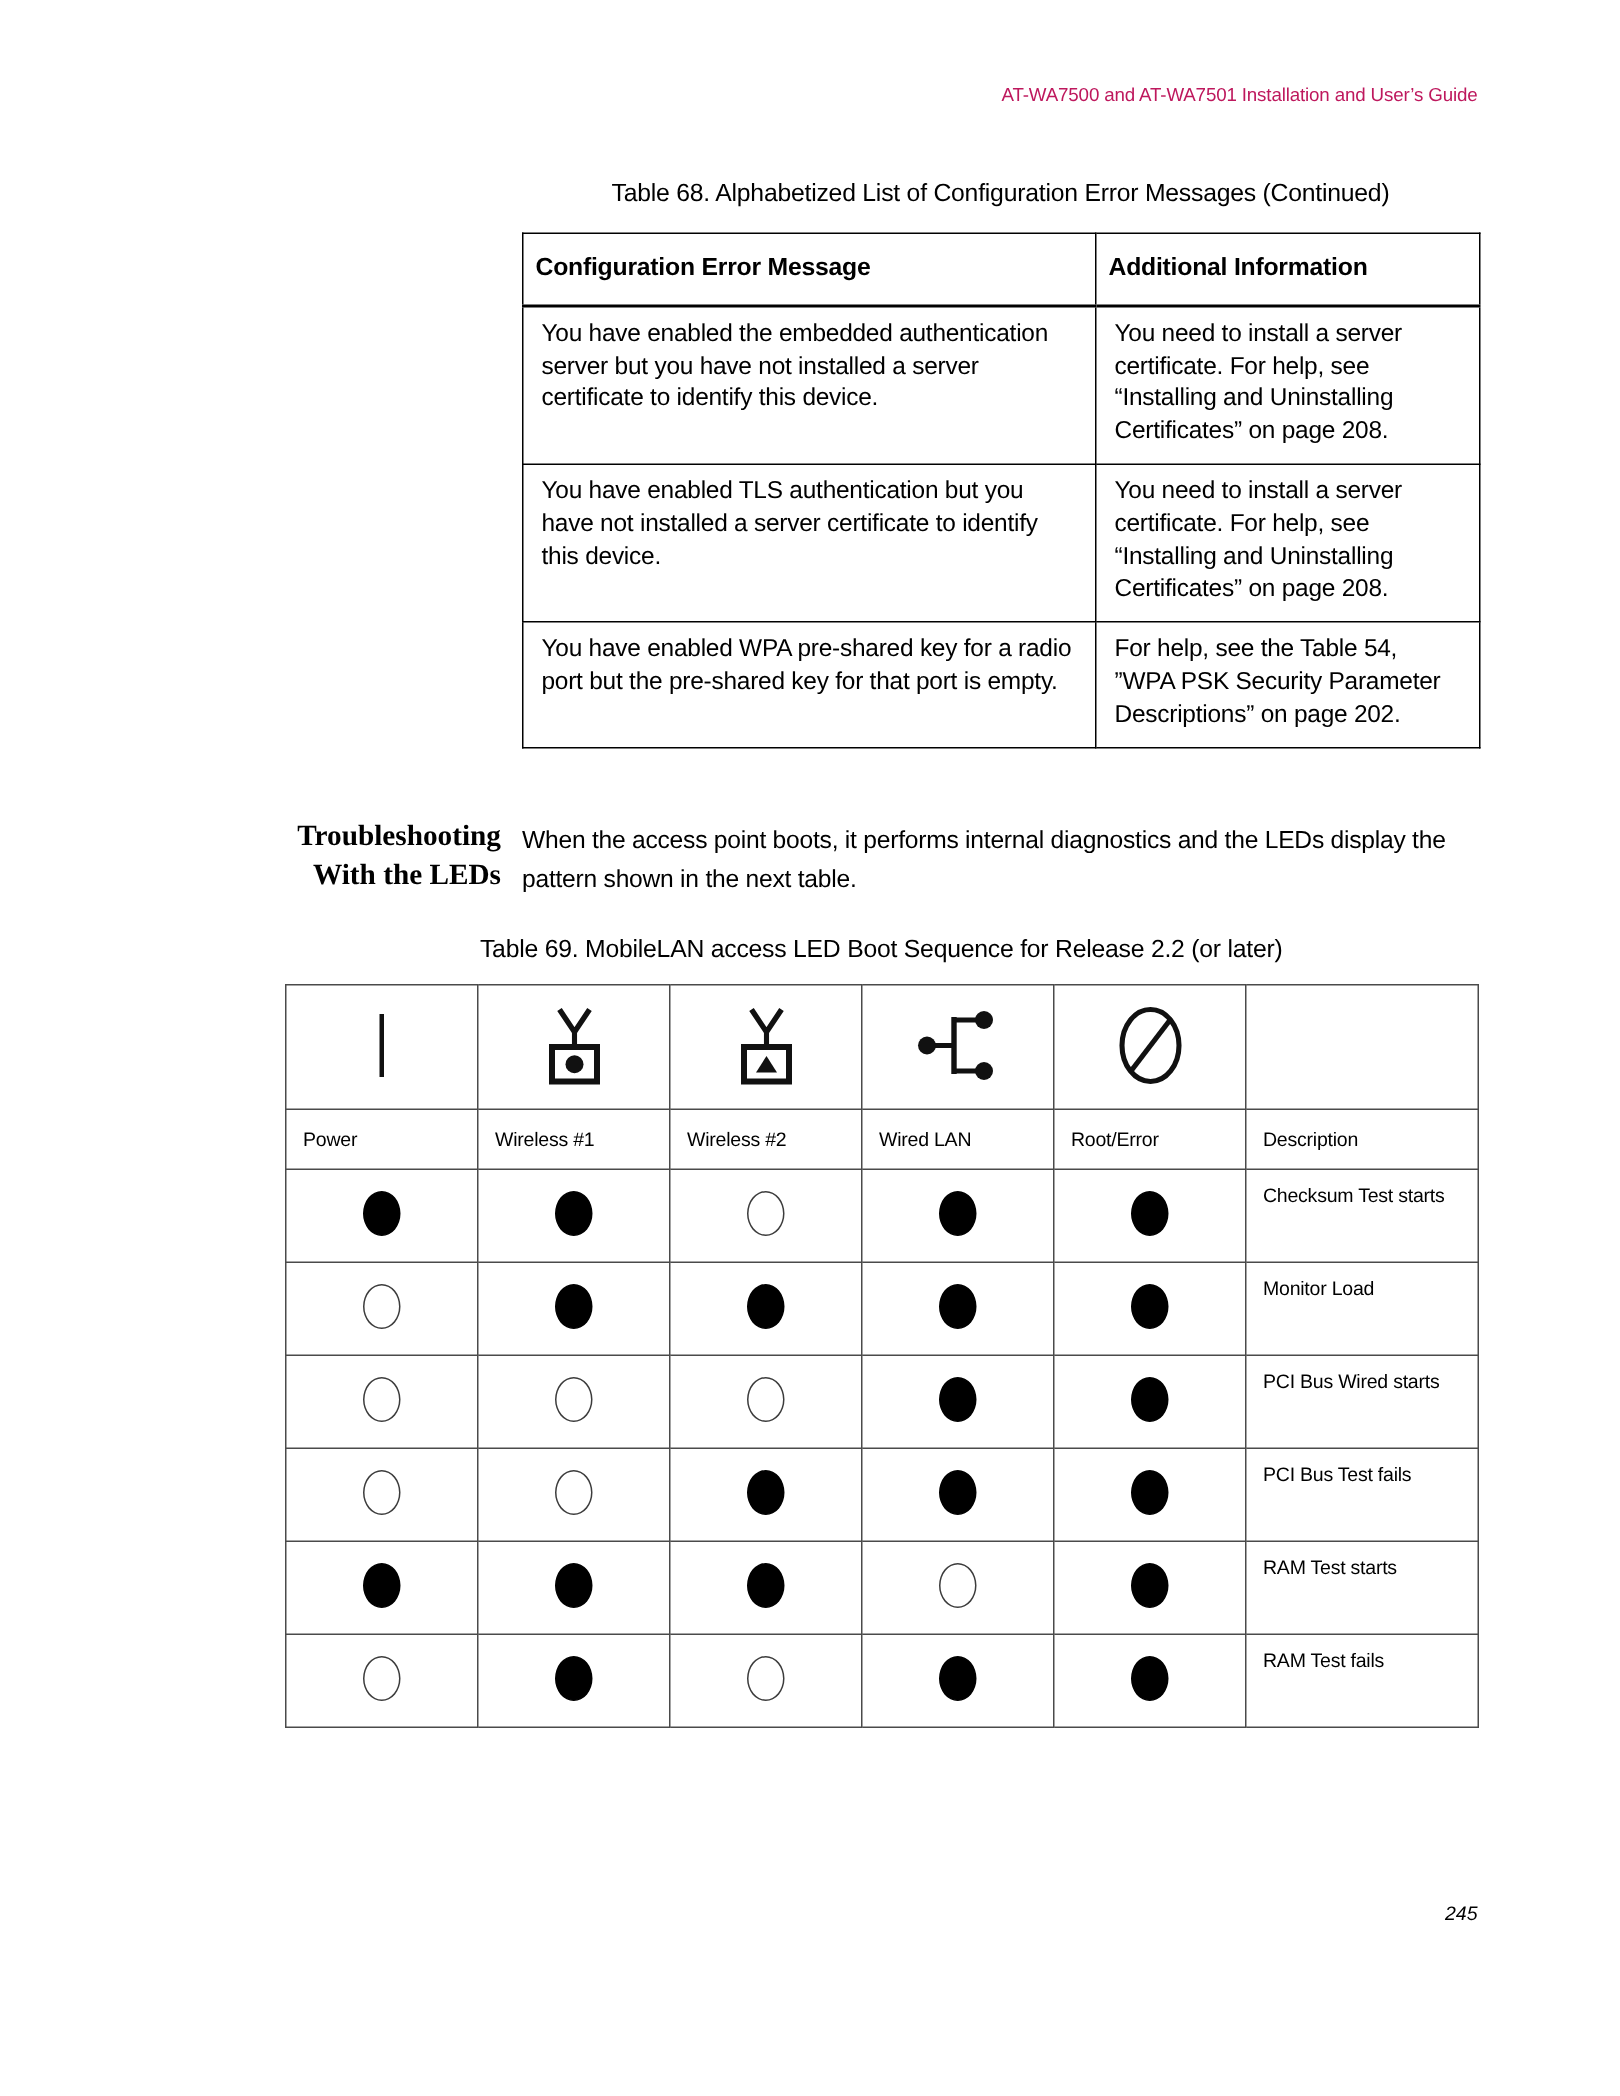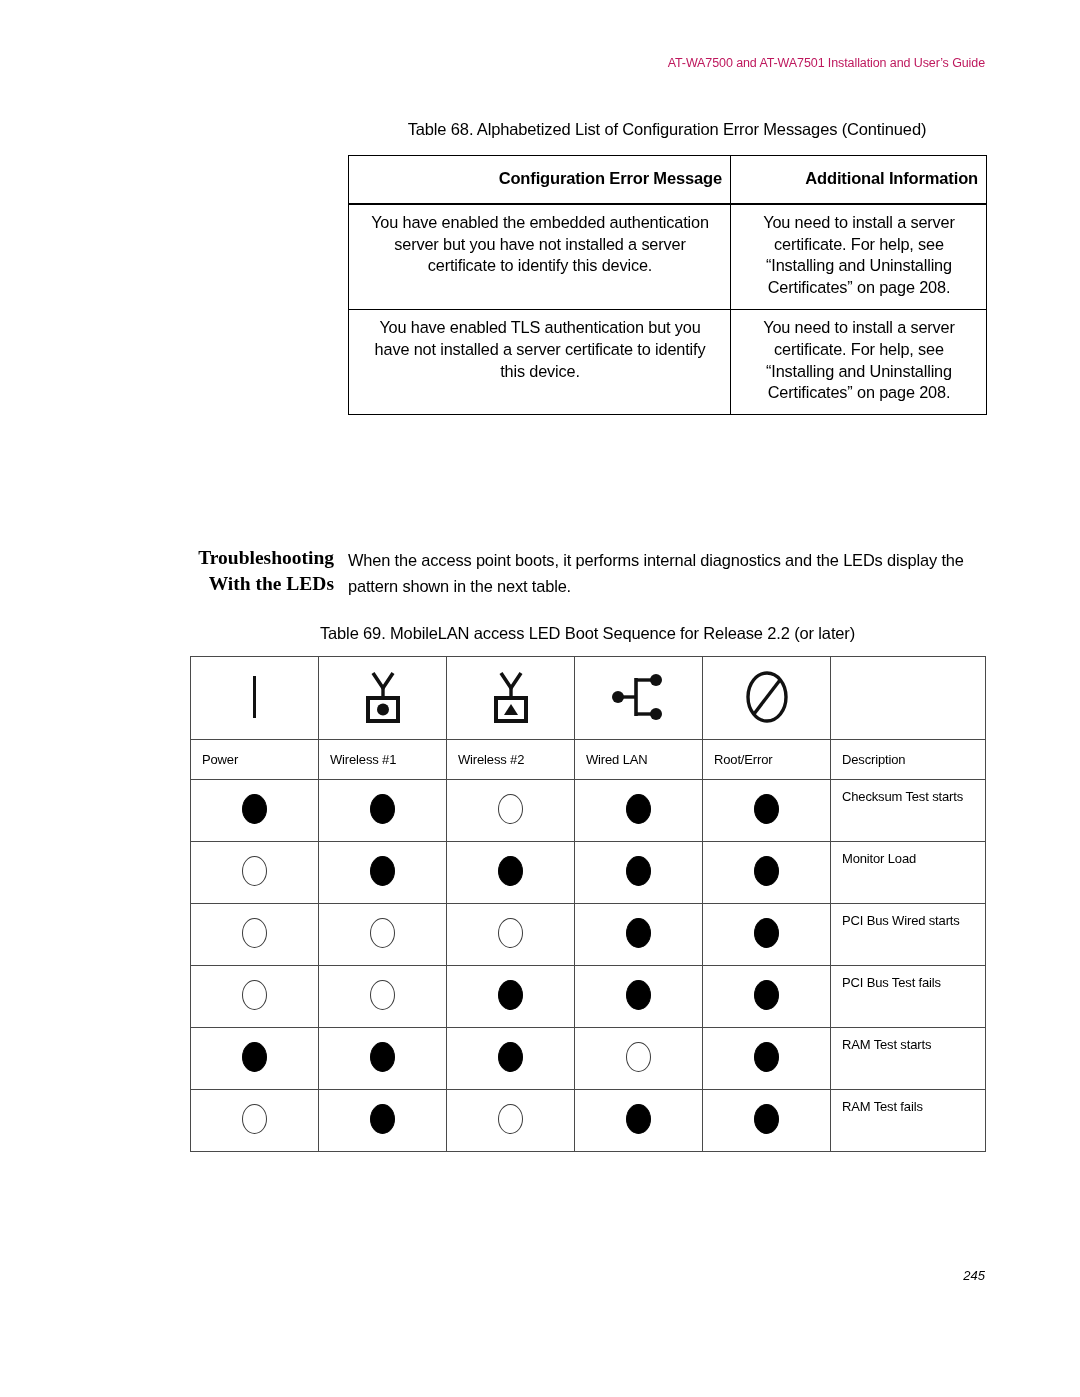--- a/index.html
+++ b/index.html
@@ -45,29 +45,29 @@
   }
   .t68 th, .t68 td {
     border: 1.2px solid #000;
     vertical-align: top;
     font-size: 16.3px;
     line-height: 21.8px;
     padding: 7px 11px 10px 12px;
     letter-spacing: -0.15px;
   }
   .t68 thead th {
-    text-align: right;
+    text-align: left;
     font-weight: bold;
     font-size: 16.5px;
     padding: 12px 8px 13px 8px;
     border-bottom-width: 2.6px;
   }
   .t68 col.c1 { width: 382px; }
   .t68 col.c2 { width: 256px; }
-  .t68 tbody tr td { height: 1px; text-align: center; }
+  .t68 tbody tr td { height: 1px; }
 
   
   .section-head {
     position: absolute;
     top: 545px;
     left: 112px;
     width: 222px;
     text-align: right;
     font-family: "Liberation Serif", serif;
     font-weight: bold;
@@ -163,20 +163,24 @@
     </tr>
   </thead>
   <tbody>
     <tr class="t68row">
       <td>You have enabled the embedded authentication server but you have not installed a server certificate to identify this device.</td>
       <td>You need to install a server certificate. For help, see “Installing and Uninstalling Certificates” on page 208.</td>
     </tr>
     <tr class="t68row">
       <td>You have enabled TLS authentication but you have not installed a server certificate to identify this device.</td>
       <td>You need to install a server certificate. For help, see “Installing and Uninstalling Certificates” on page 208.</td>
+    </tr>
+    <tr class="t68row">
+      <td>You have enabled WPA pre-shared key for a radio port but the pre-shared key for that port is empty.</td>
+      <td>For help, see the Table 54, ”WPA PSK Security Parameter Descriptions” on page 202.</td>
     </tr>
   </tbody>
 </table>
 
 <div class="section-head">
   <div>Troubleshooting</div>
   <div>With the LEDs</div>
 </div>
 <div class="section-body">When the access point boots, it performs internal diagnostics and the LEDs display the pattern shown in the next table.</div>
 

